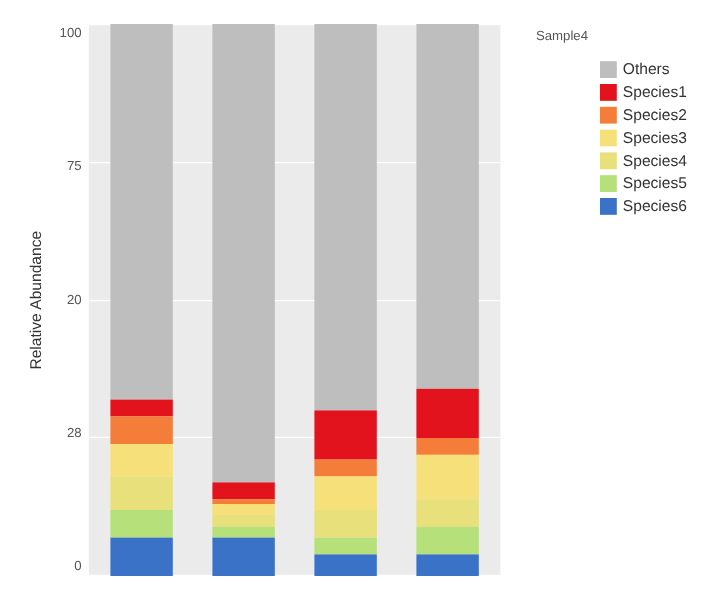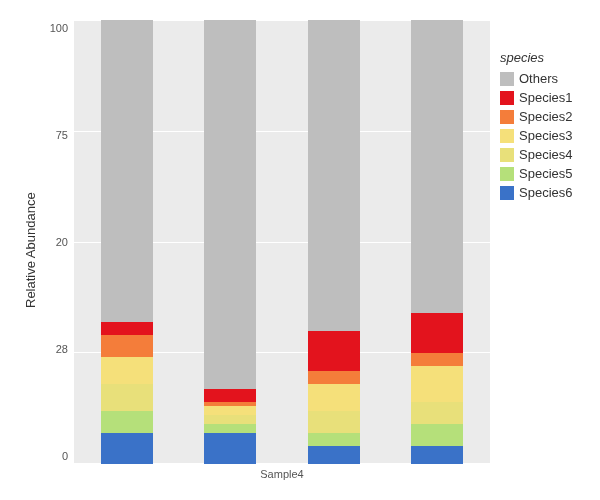--- a/index.html
+++ b/index.html
@@ -36,21 +36,21 @@
       width: 20px;
       margin-right: 4px;
     }
     .plot-area {
       display: flex;
       flex-direction: column;
       flex: 1;
     }
     .plot-with-xaxis {
       display: flex;
-      flex-direction: column;
+      flex-direction: row;
       flex: 1;
       justify-content: flex-end;
     }
     .bars-and-yaxis {
       display: flex;
       flex-direction: row;
       flex: 1;
     }
     .y-axis {
       display: flex;
@@ -235,21 +235,20 @@
         </div>
 
         <div class="x-axis" id="x-axis">
 
             <div class="x-tick">Sample4</div>
           </div>
       </div>
     </div>
 
     <div class="legend">
-      <div class="legend-title">species</div>
       <div id="legend-items">
           <div class="legend-item">
             <div class="legend-color" style="background-color: rgb(190, 190, 190);"></div>
             <span class="legend-label">Others</span>
           </div>
           <div class="legend-item">
             <div class="legend-color" style="background-color: rgb(227, 19, 29);"></div>
             <span class="legend-label">Species1</span>
           </div>
           <div class="legend-item">

